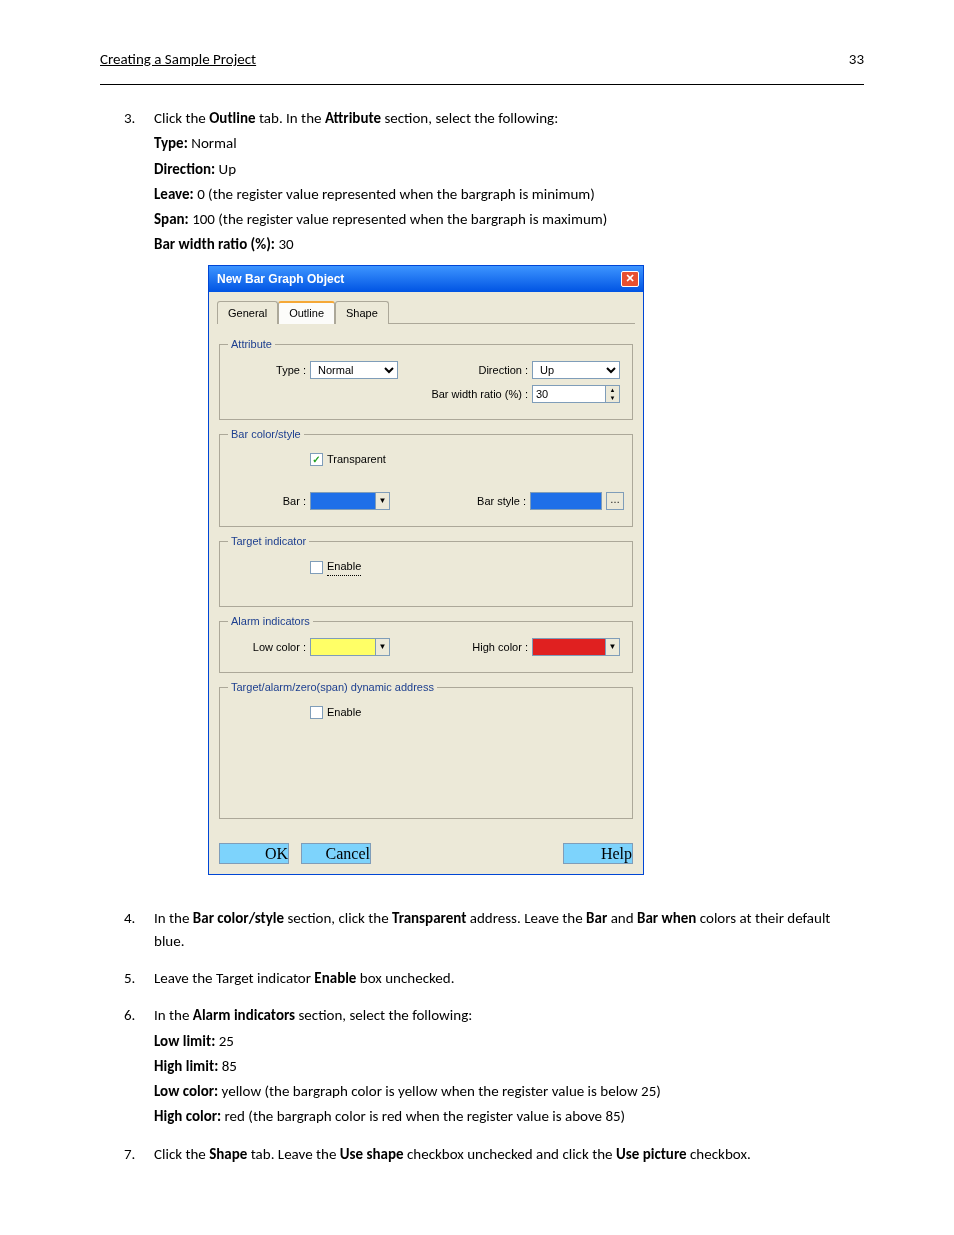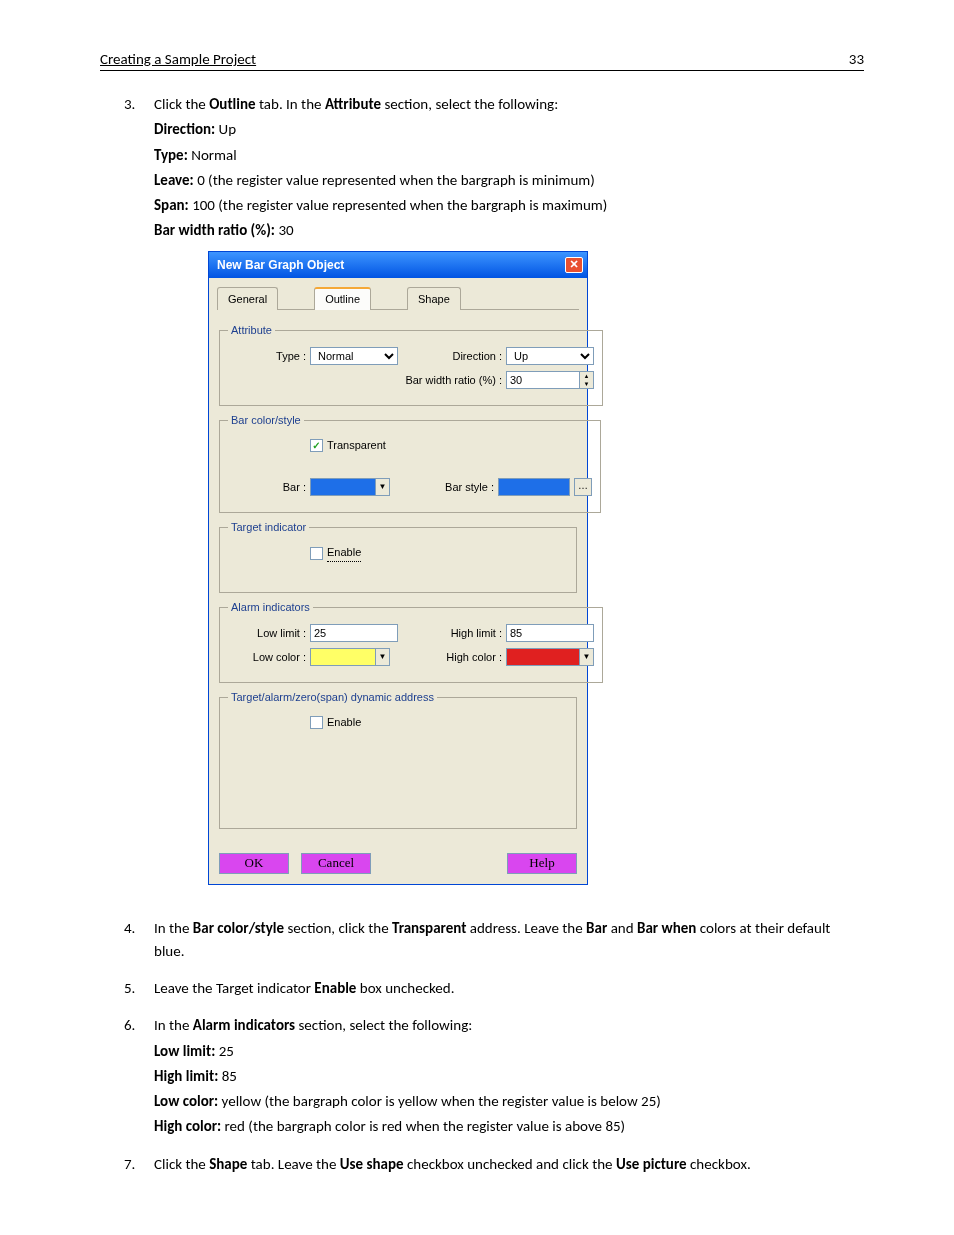--- a/index.html
+++ b/index.html
@@ -12,21 +12,21 @@
     background: #fff;
     width: 954px;
   }
   .page {
     padding: 50px 90px 40px 100px;
   }
   .page-head {
     display: flex;
     justify-content: space-between;
     border-bottom: 1px solid #000;
-    padding-bottom: 2px;
+    padding-bottom: 16px;
     margin-bottom: 22px;
     font-size: 15px;
   }
   .page-head .title { text-decoration: underline; }
   ol.steps {
     list-style: none;
     padding: 0;
     margin: 0 0 0 24px;
   }
   ol.steps > li {
@@ -37,21 +37,21 @@
   ol.steps > li .num {
     width: 30px;
     flex: 0 0 30px;
   }
   ol.steps > li .body { flex: 1; }
   .sub { margin-top: 2px; }
   b { font-weight: 700; }
 
   
   .dialog {
-    width: 380px;
+    width: 436px;
     margin: 8px 0 18px 54px;
     border: 1px solid #0046d5;
     background: #ece9d8;
     font-family: Tahoma, Arial, sans-serif;
     font-size: 11px;
   }
   .titlebar {
     background: linear-gradient(#3d95ff, #0054e3);
     color: #fff;
     font-weight: 700;
@@ -71,21 +71,20 @@
     font-weight: 700;
     line-height: 12px;
     font-size: 11px;
   }
   .tabs-row {
     padding: 8px 8px 0 8px;
   }
   .tabs {
     display: flex;
     border-bottom: 1px solid #aca899;
-    gap: 36px;
   }
   .tab {
     padding: 3px 10px 2px;
     border: 1px solid #aca899;
     border-bottom: none;
     background: #ece9d8;
     margin-right: 0;
     position: relative;
     top: 1px;
     border-radius: 3px 3px 0 0;
@@ -162,43 +161,43 @@
   }
   .ellipsis-btn {
     width:18px; height:18px; border:1px solid #7f9db9; background:#ece9d8;
     text-align:center; line-height:14px; font-size:10px;
   }
   .btn-row {
     display:flex; gap:12px; justify-content:center;
     padding:10px 10px 10px 10px;
   }
   button.std {
-    border:1px solid #7f9db9; background:#d946ef;
-    font-family:Tahoma; font-size:13px;
-    padding:1px 0; width:70px; height:21px;
+    border:1px solid #7f9db9; background:#7dd3fc;
+    font-family:Tahoma; font-size:16px;
+    padding:1px 0; width:70px; height:21px;text-align:right;
   }
   button.std.help { margin-left:auto; }
 </style>
 </head>
 <body>
 
 <div class="page">
   <div class="page-head">
     <span class="title">Creating a Sample Project</span>
     <span>33</span>
   </div>
 
   <ol class="steps">
 
     <li>
       <span class="num">3.</span>
       <div class="body">
         <span>Click the </span><b>Outline</b><span> tab. In the </span><b>Attribute</b><span> section, select the following:</span>
+        <div class="sub"><b>Type: </b><span>Normal</span></div>
         <div class="sub"><b>Direction: </b><span>Up</span></div>
-        <div class="sub"><b>Type: </b><span>Normal</span></div>
         <div class="sub"><b>Leave: </b><span>0 (the register value represented when the bargraph is minimum)</span></div>
         <div class="sub"><b>Span: </b><span>100 (the register value represented when the bargraph is maximum)</span></div>
         <div class="sub"><b>Bar width ratio (%): </b><span>30</span></div>
 
         
         <div class="dialog">
           <div class="titlebar">
             <span>New  Bar Graph Object</span>
             <span class="close-btn">✕</span>
           </div>
@@ -279,30 +278,20 @@
                 </span>
               </div>
                 </div>
               <div style="height:14px"></div>
             </fieldset>
 
             <fieldset>
               <legend>Alarm indicators</legend>
               <div class="row2">
                 <div class="cell">
-                  <label>Low limit :</label>
-                  <input class="text" value="25" style="">
-                </div>
-                <div class="cell right">
-                  <label>High limit :</label>
-                  <input class="text" value="85" style="">
-                </div>
-              </div>
-              <div class="row2">
-                <div class="cell">
                   <label>Low color :</label>
                   <span class="swatch">
                     <span class="color" style="background:#ffff66"></span>
                       <span class="arrow">▼</span>
                   </span>
                 </div>
                 <div class="cell right">
                   <label>High color :</label>
                   <span class="swatch" style="width:88px">
                     <span class="color" style="background:#e02020"></span>

